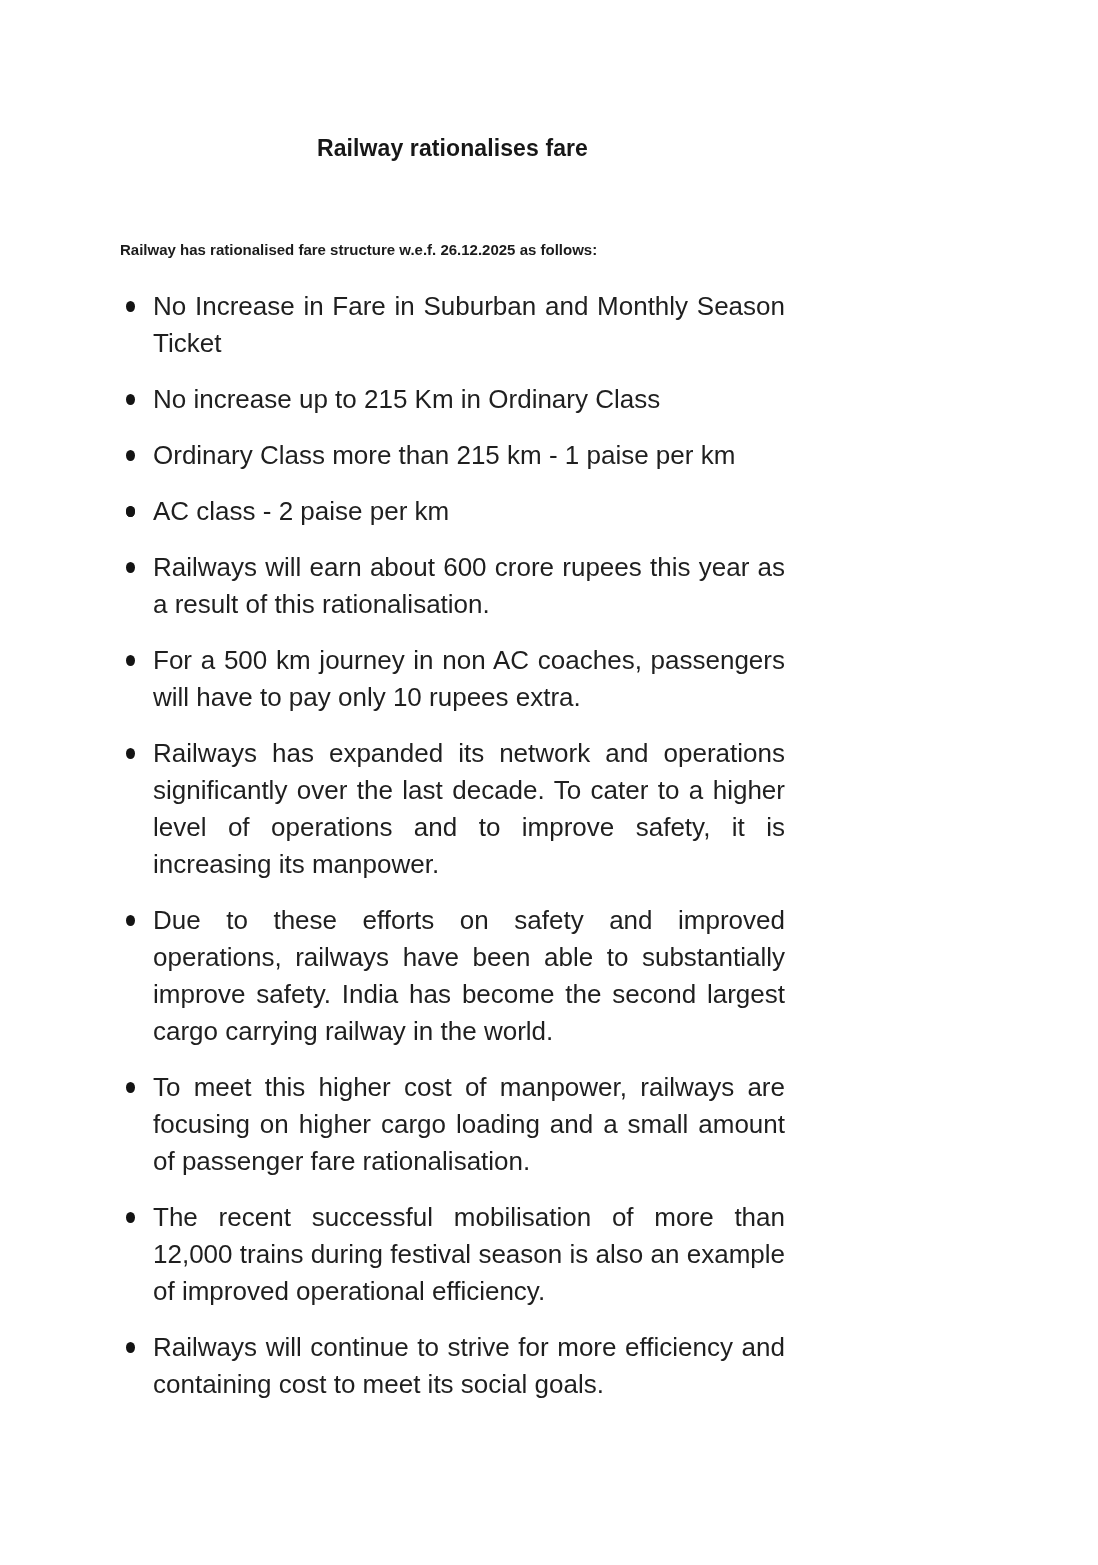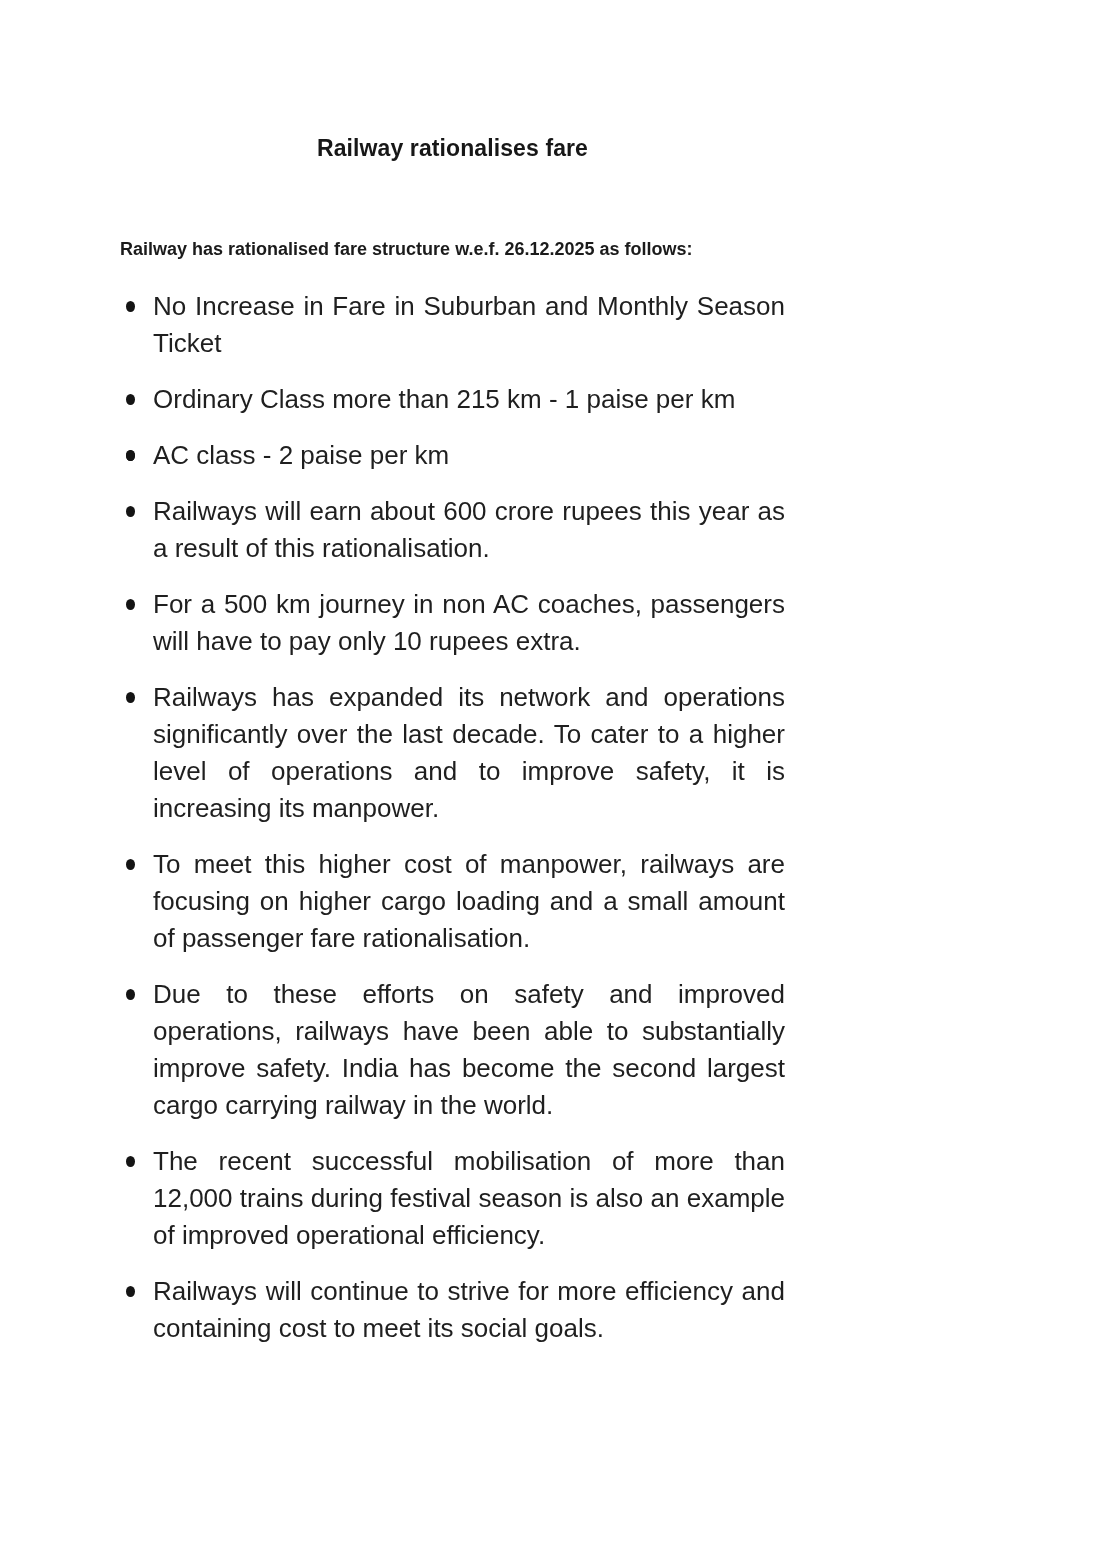--- a/index.html
+++ b/index.html
@@ -22,21 +22,21 @@
   .doc-title {
     font-size: 23px;
     font-weight: bold;
     color: #171717;
     text-align: center;
     line-height: 32px;
     margin: 0 0 67px 0;
     letter-spacing: 0.1px;
   }
   .doc-intro {
-    font-size: 18px;
+    font-size: 15px;
     font-weight: bold;
     color: #1b1b1b;
     line-height: 37px;
     margin: 0 0 20px 0;
   }
   ul.bullet-list {
     list-style: none;
     margin: 0;
     padding: 0;
   }
@@ -63,24 +63,25 @@
 </head>
 <body>
 
 <div class="page">
   <h1 class="doc-title">Railway rationalises fare</h1>
 
   <p class="doc-intro">Railway has rationalised fare structure w.e.f. 26.12.2025 as follows:</p>
 
   <ul class="bullet-list">
       <li><span class="dot"></span><span>No Increase in Fare in Suburban and Monthly Season Ticket</span></li>
+      <li><span class="dot"></span><span>No increase up to 215 Km in Ordinary Class</span></li>
       <li><span class="dot"></span><span>Ordinary Class more than 215 km - 1 paise per km</span></li>
       <li><span class="dot"></span></li>
       <li><span class="dot"></span><span>AC class - 2 paise per km</span></li>
       <li><span class="dot"></span><span>Railways will earn about 600 crore rupees this year as a result of this rationalisation.</span></li>
       <li><span class="dot"></span><span>For a 500 km journey in non AC coaches, passengers will have to pay only 10 rupees extra.</span></li>
       <li><span class="dot"></span><span>Railways has expanded its network and operations significantly over the last decade.  To cater to a higher level of operations and to improve safety, it is increasing its manpower.</span></li>
+      <li><span class="dot"></span><span>Due to these efforts on safety and improved operations, railways have been able to substantially improve safety.  India has become the second largest cargo carrying railway in the world.</span></li>
       <li><span class="dot"></span><span>To meet this higher cost of manpower, railways are focusing on higher cargo loading and a small amount of passenger fare rationalisation.</span></li>
-      <li><span class="dot"></span><span>Due to these efforts on safety and improved operations, railways have been able to substantially improve safety.  India has become the second largest cargo carrying railway in the world.</span></li>
       <li><span class="dot"></span><span>The recent successful mobilisation of more than 12,000 trains during festival season is also an example of improved operational efficiency.</span></li>
       <li><span class="dot"></span><span>Railways will continue to strive for more efficiency and containing cost to meet its social goals.</span></li>
     </ul>
 </div>
 
 </body></html>

